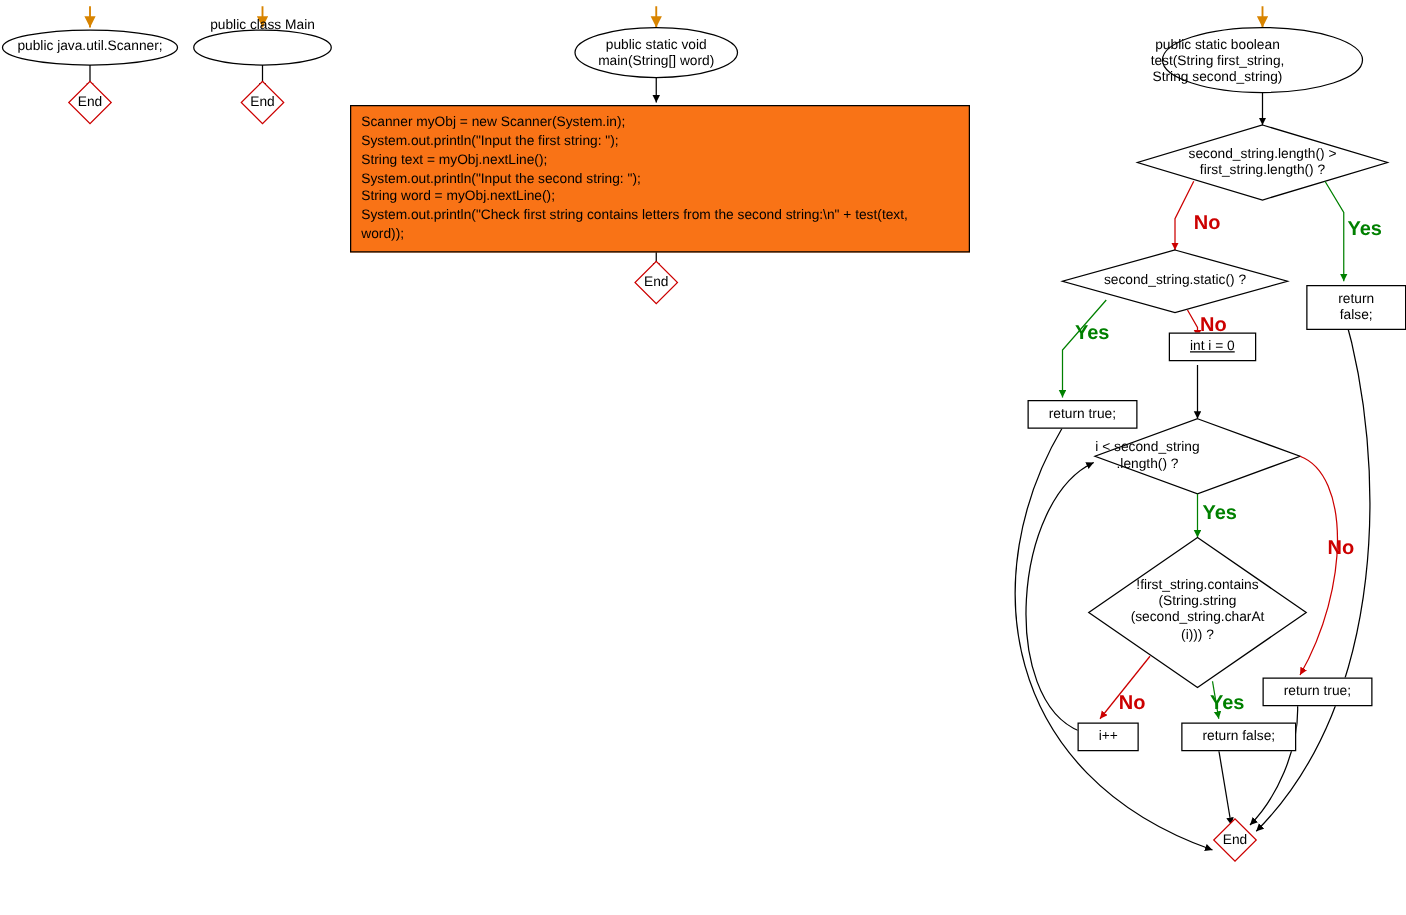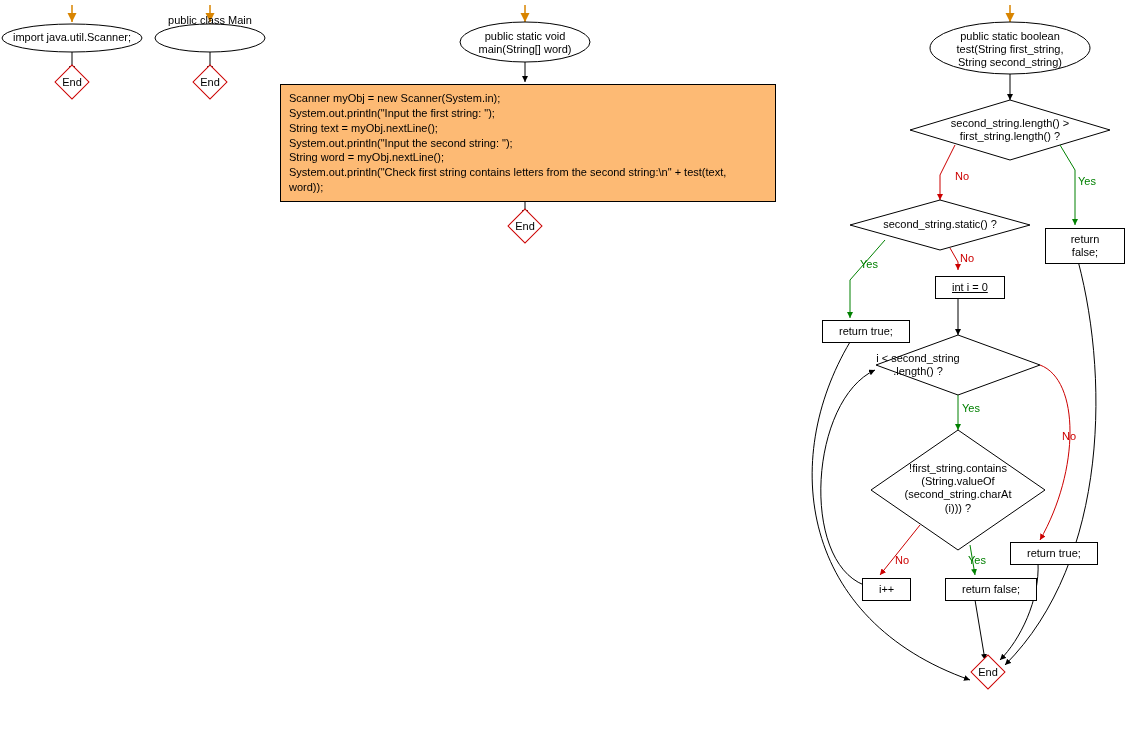--- a/index.html
+++ b/index.html
@@ -30,28 +30,29 @@
     text-align: center;
     line-height: 1.2;
   }
   .diamond-text {
     position: absolute;
     text-align: center;
     line-height: 1.2;
   }
   .edge-label {
     position: absolute;
-    font-size: 11px;
+    font-size: 16px;
+    font-weight: bold;
   }
   .yes { color: #008000; }
   .no  { color: #c00; }
   .code-box {
     position: absolute;
     border: 1px solid #000;
-    background: #fdba74;
+    background: #f97316;
     padding: 6px 8px;
     line-height: 1.35;
     text-align: left;
   }
   .end-label {
     position: absolute;
     font-size: 11px;
     text-align: center;
   }
 </style>
@@ -128,63 +129,63 @@
 
   <path d="M850,342 C780,460 800,620 970,680" fill="none" stroke="#000" marker-end="url(#arrow)"></path>
 
   <path d="M1038,562 C1040,600 1020,640 1000,660" fill="none" stroke="#000" marker-end="url(#arrow)"></path>
 
   <path d="M975,600 L985,660" fill="none" stroke="#000" marker-end="url(#arrow)"></path>
 
   <rect x="976" y="660" width="24" height="24" transform="rotate(45 988 672)" fill="#fff" stroke="#c00"></rect>
 </svg>
 
-<div class="ellipse-text" style="left:8px;top:31px;width:128px;">import java.util.Scanner;</div>
+<div class="ellipse-text" style="left:8px;top:31px;width:128px;">public java.util.Scanner;</div>
 <div class="end-label" style="left:62px;top:76px;width:20px;">End</div>
 
 <div class="ellipse-text" style="left:160px;top:14px;width:100px;">public class Main</div>
 <div class="end-label" style="left:200px;top:76px;width:20px;">End</div>
 
 <div class="ellipse-text" style="left:468px;top:30px;width:114px;white-space:pre-line;">public static void
 main(String[] word)</div>
 <div class="code-box" style="left:280px;top:84px;width:478px;">
   <span style="white-space:pre-line;">Scanner myObj = new Scanner(System.in);
 System.out.println("Input the first string: ");
 String text = myObj.nextLine();
 System.out.println("Input the second string: ");
 String word = myObj.nextLine();
 System.out.println("Check first string contains letters from the second string:\n" + test(text,
 word));</span>
 </div>
 <div class="end-label" style="left:515px;top:220px;width:20px;">End</div>
 
-<div class="ellipse-text" style="left:940px;top:30px;width:140px;white-space:pre-line;">public static boolean
+<div class="ellipse-text" style="left:904px;top:30px;width:140px;white-space:pre-line;">public static boolean
 test(String first_string,
 String second_string)</div>
 
 <div class="diamond-text" style="left:930px;top:117px;width:160px;white-space:pre-line;">second_string.length() &gt;
 first_string.length() ?</div>
 <div class="edge-label yes" style="left:1078px;top:175px;">Yes</div>
 <div class="edge-label no" style="left:955px;top:170px;">No</div>
 
 <div class="diamond-text" style="left:870px;top:218px;width:140px;">second_string.static() ?</div>
 <div class="edge-label yes" style="left:860px;top:258px;">Yes</div>
 <div class="edge-label no" style="left:960px;top:252px;">No</div>
 
 <div class="node-box" style="left:1045px;top:228px;">return false;</div>
 <div class="node-box" style="left:822px;top:320px;">return true;</div>
-<div class="node-box" style="left:935px;top:276px;text-decoration:underline;">int i = 0</div>
+<div class="node-box" style="left:935px;top:266px;text-decoration:underline;">int i = 0</div>
 
 <div class="diamond-text" style="left:860px;top:352px;width:116px;white-space:pre-line;">i &lt; second_string
 .length() ?</div>
 <div class="edge-label yes" style="left:962px;top:402px;">Yes</div>
 <div class="edge-label no" style="left:1062px;top:430px;">No</div>
 
 <div class="diamond-text" style="left:898px;top:462px;width:120px;white-space:pre-line;">!first_string.contains
-(String.valueOf
+(String.string
 (second_string.charAt
 (i))) ?</div>
 <div class="edge-label yes" style="left:968px;top:554px;">Yes</div>
 <div class="edge-label no" style="left:895px;top:554px;">No</div>
 
 <div class="node-box" style="left:862px;top:578px;">i++</div>
 <div class="node-box" style="left:945px;top:578px;">return false;</div>
 <div class="node-box" style="left:1010px;top:542px;">return true;</div>
 
 <div class="end-label" style="left:978px;top:666px;width:20px;">End</div>

